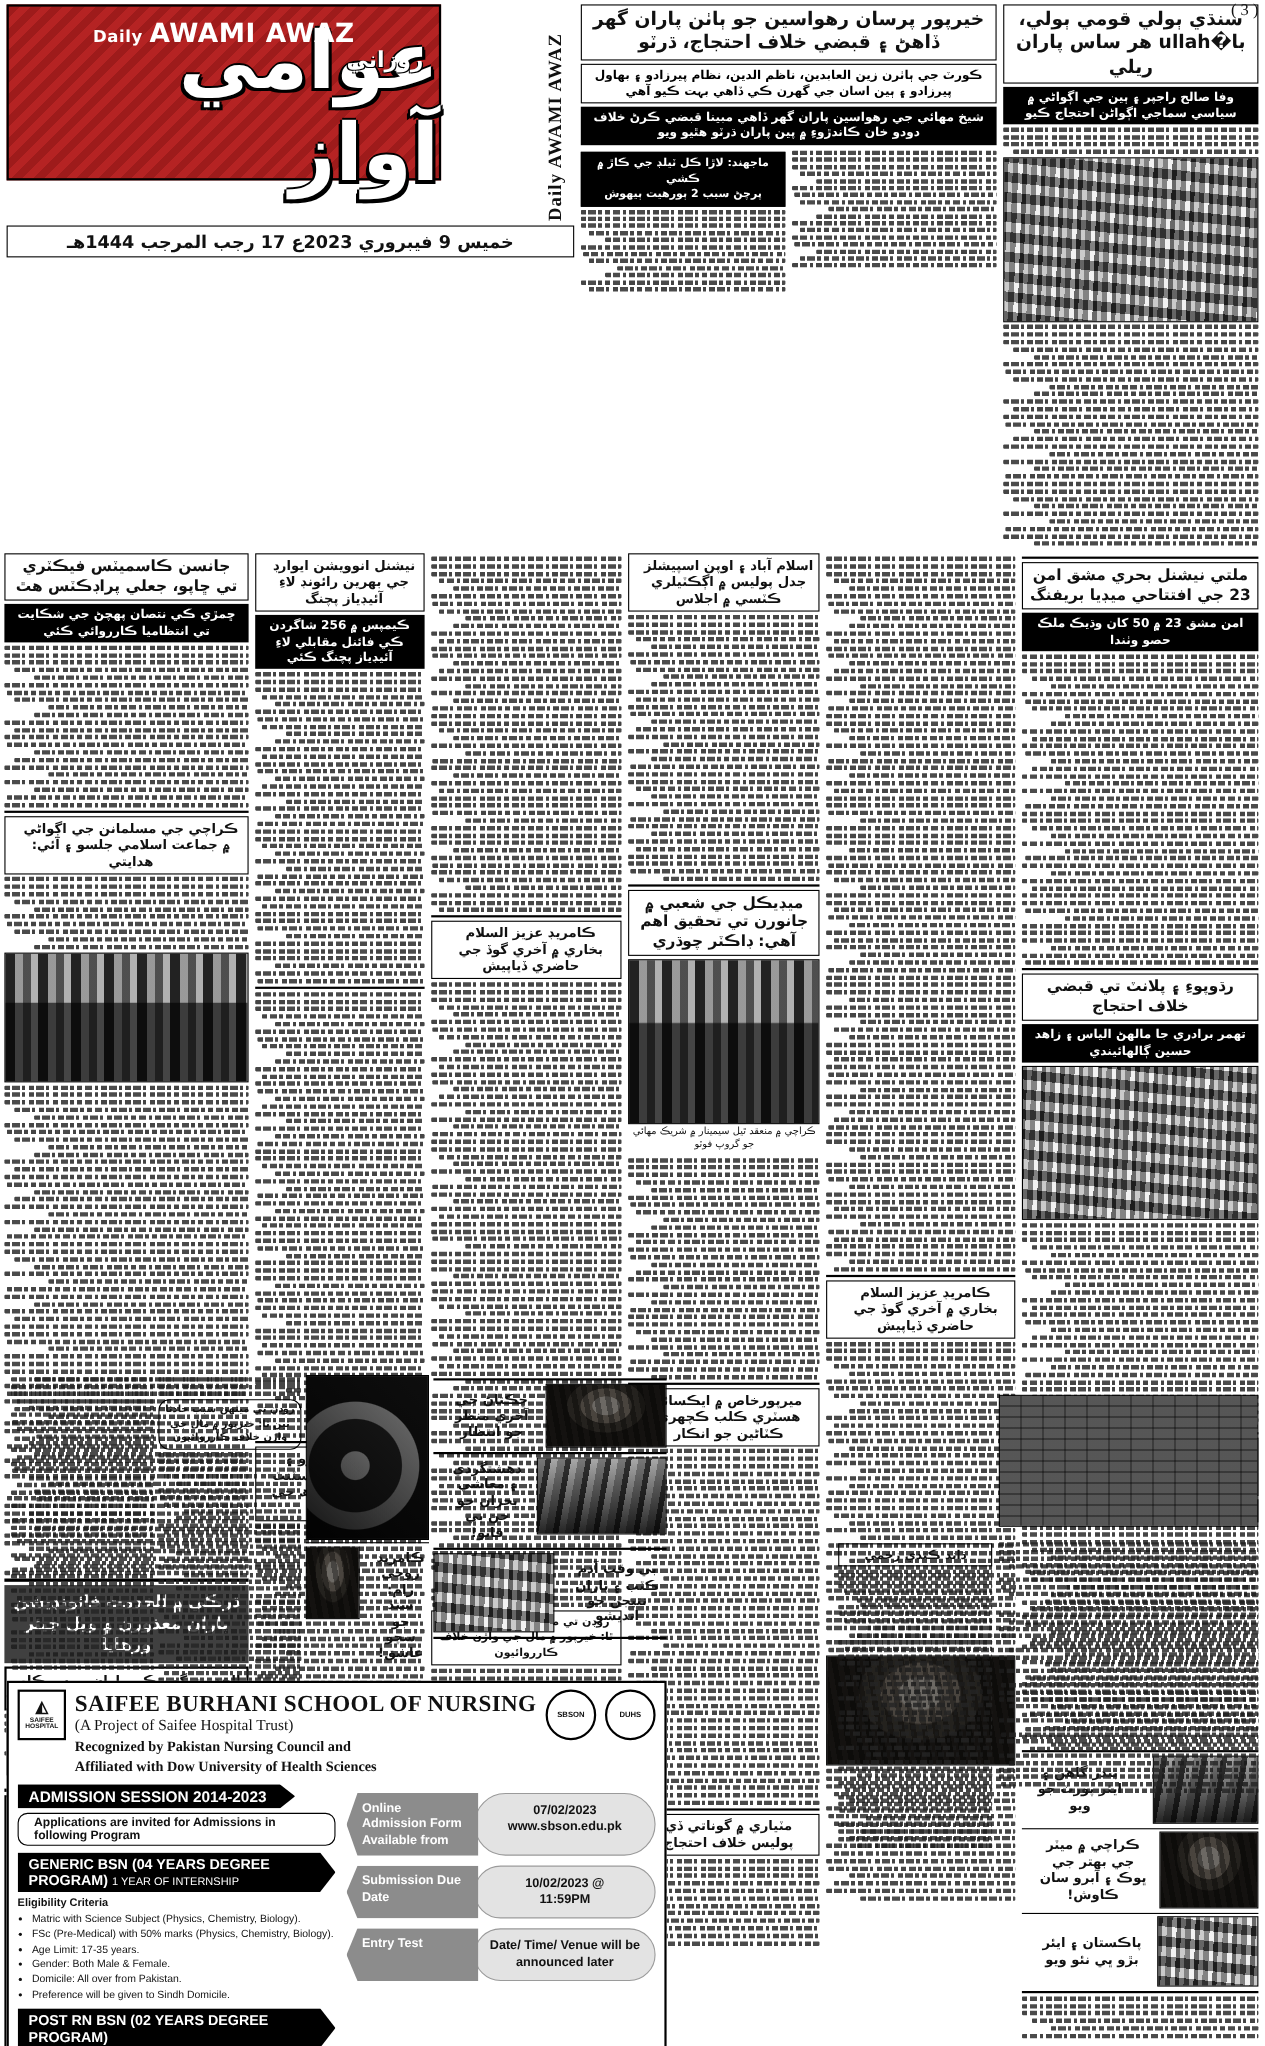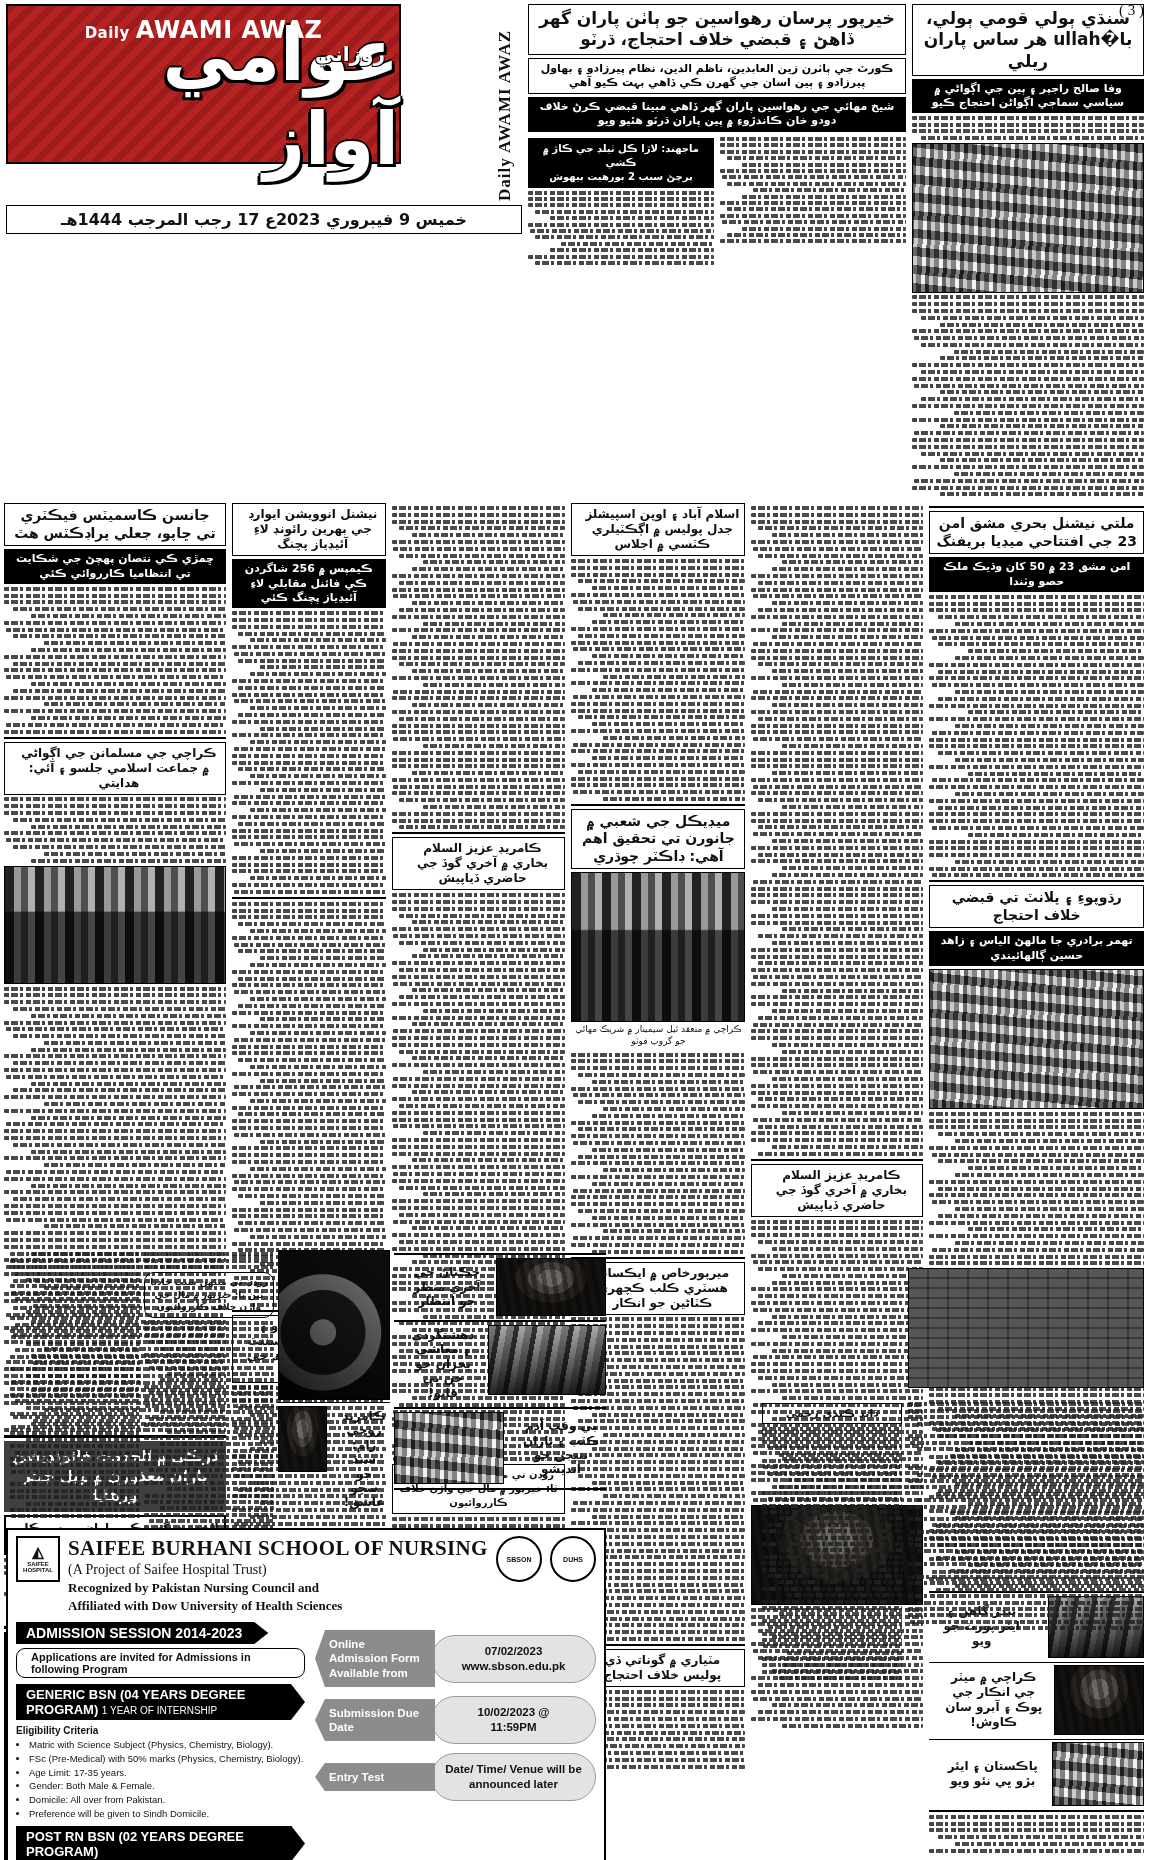--- a/index.html
+++ b/index.html
@@ -223,21 +223,21 @@
   .progbar {
     background:#000; color:#fff; font-weight:bold; font-size:13px;
     display:inline-block; padding:3px 22px 3px 10px; margin-top:6px;
     clip-path:polygon(0 0, calc(100% - 14px) 0, 100% 50%, calc(100% - 14px) 100%, 0 100%);
   }
   .progbar .thin { font-weight:normal; font-size:10px; }
   .elig { font-size:10px; font-weight:bold; margin:5px 0 2px; }
   .ad-nurse ul { margin:0; padding-left:13px; }
   .ad-nurse li { font-size:9.5px; line-height:1.45; }
   .flow { }
-  .flowrow { display:flex; align-items:center; margin-bottom:9px; }
+  .flowrow { display:flex; margin-bottom:9px; }
   .flowlabel {
     background:#8c8c8c; color:#fff; font-weight:bold; font-size:11.5px;
     padding:7px 10px 7px 14px; width:120px; line-height:1.25;
     clip-path:polygon(10px 0, 100% 0, 100% 100%, 10px 100%, 0 50%);
   }
   .flowval {
     background:#e3e3e3; border:1px solid #9a9a9a; border-radius:40px;
     font-weight:bold; font-size:11.5px; text-align:center;
     padding:8px 10px; width:165px; margin-left:-4px; line-height:1.3;
   }
@@ -527,21 +527,21 @@
       </div>
 
       <div class="hr2"></div>
       <div style="display:flex;gap:22px;margin-bottom:4px">
         <div class="photo street" style="width:96px;height:62px"></div>
         <div class="headline hl-sm" style="flex:1;display:flex;align-items:center;justify-content:center">بندر گاھن ۽ ايئر پورٽ جو ويو</div>
       </div>
       <div class="hr1"></div>
       <div style="display:flex;gap:4px;margin-bottom:4px">
         <div class="photo portrait" style="width:90px;height:70px"></div>
-        <div class="headline hl-sm" style="flex:1;display:flex;align-items:center;justify-content:center">ڪراچي ۾ ميٽر جي انڪار جي ڀوڪ ۽ آبرو سان ڪاوش!</div>
+        <div class="headline hl-sm" style="flex:1;display:flex;align-items:center;justify-content:center">ڪراچي ۾ ميٽر جي بھتر جي ڀوڪ ۽ آبرو سان ڪاوش!</div>
       </div>
       <div class="hr1"></div>
       <div style="display:flex;gap:4px;margin-bottom:4px">
         <div class="photo crowd" style="width:92px;height:64px"></div>
         <div class="headline hl-sm" style="flex:1;display:flex;align-items:center;justify-content:center">پاڪستان ۽ ايئر بڙو ڀي نئو ويو</div>
       </div>
       <div class="hr2"></div>
       <div class="ink small">
         <span></span>
           <span></span>

